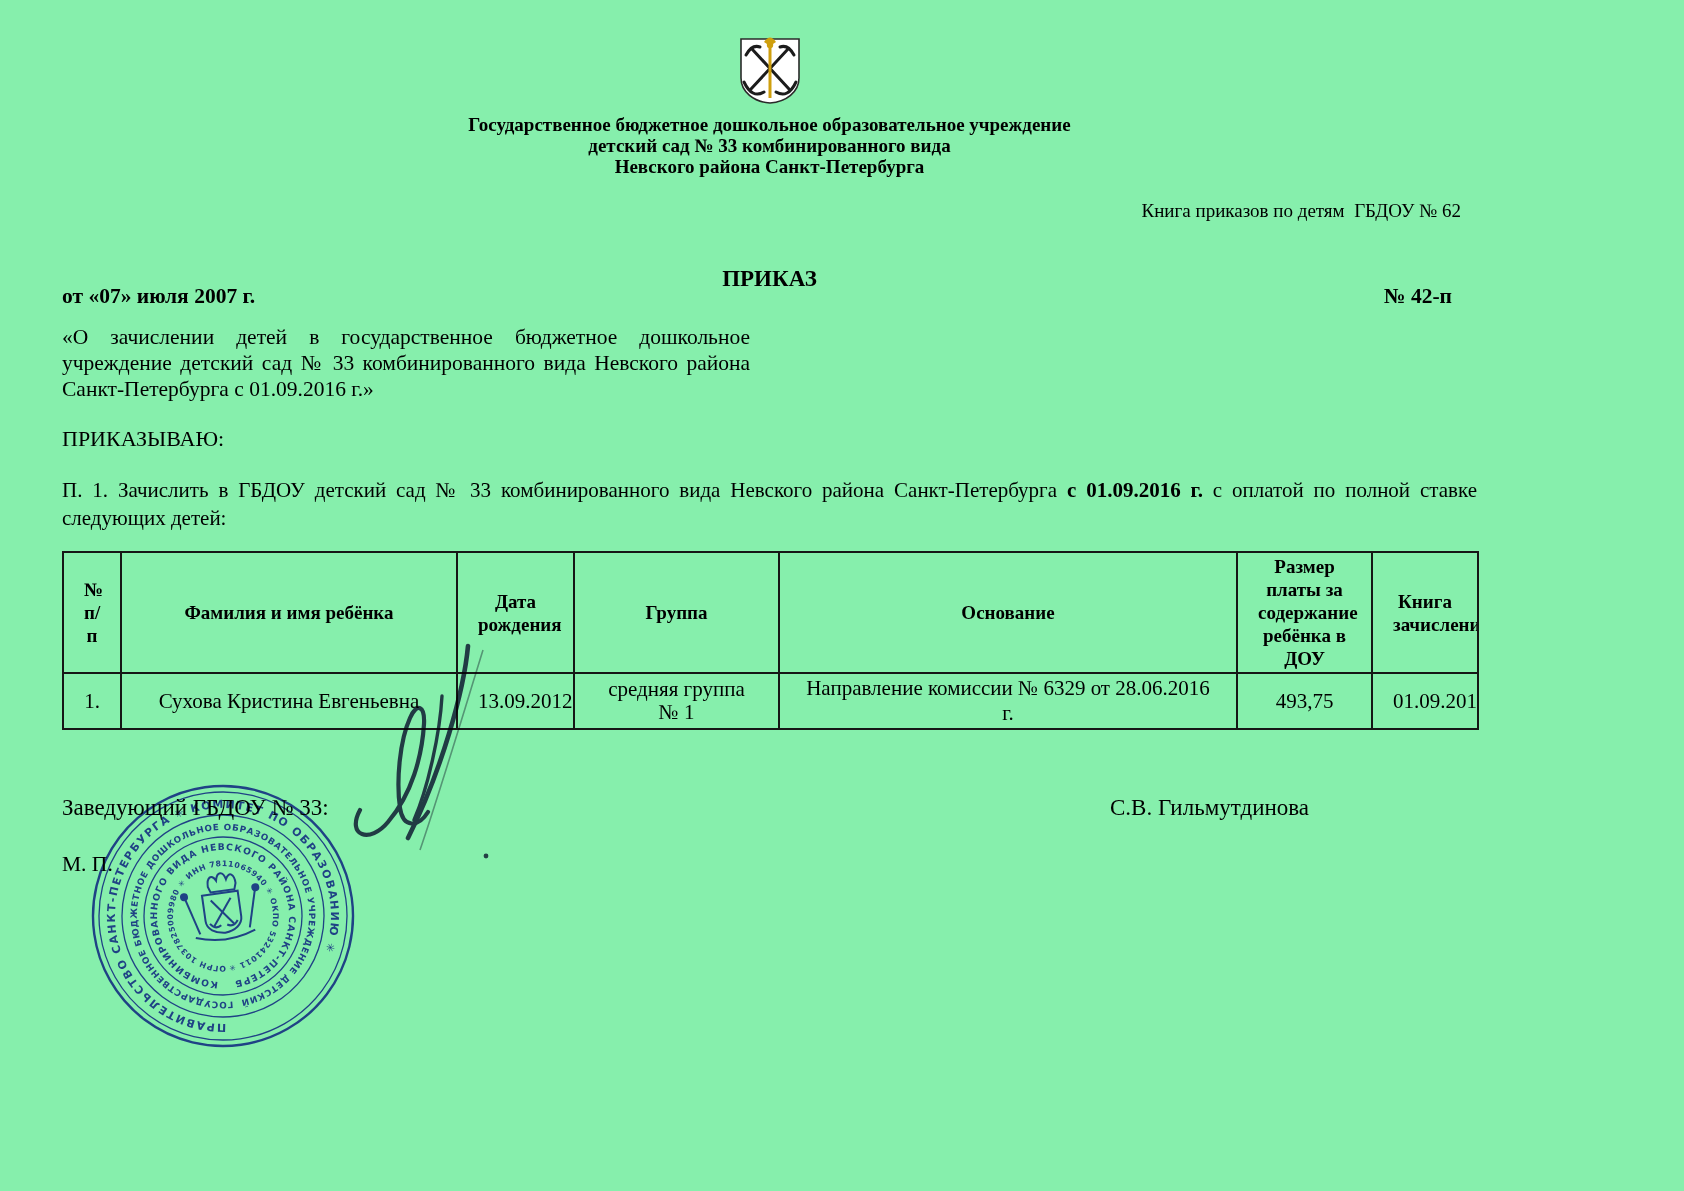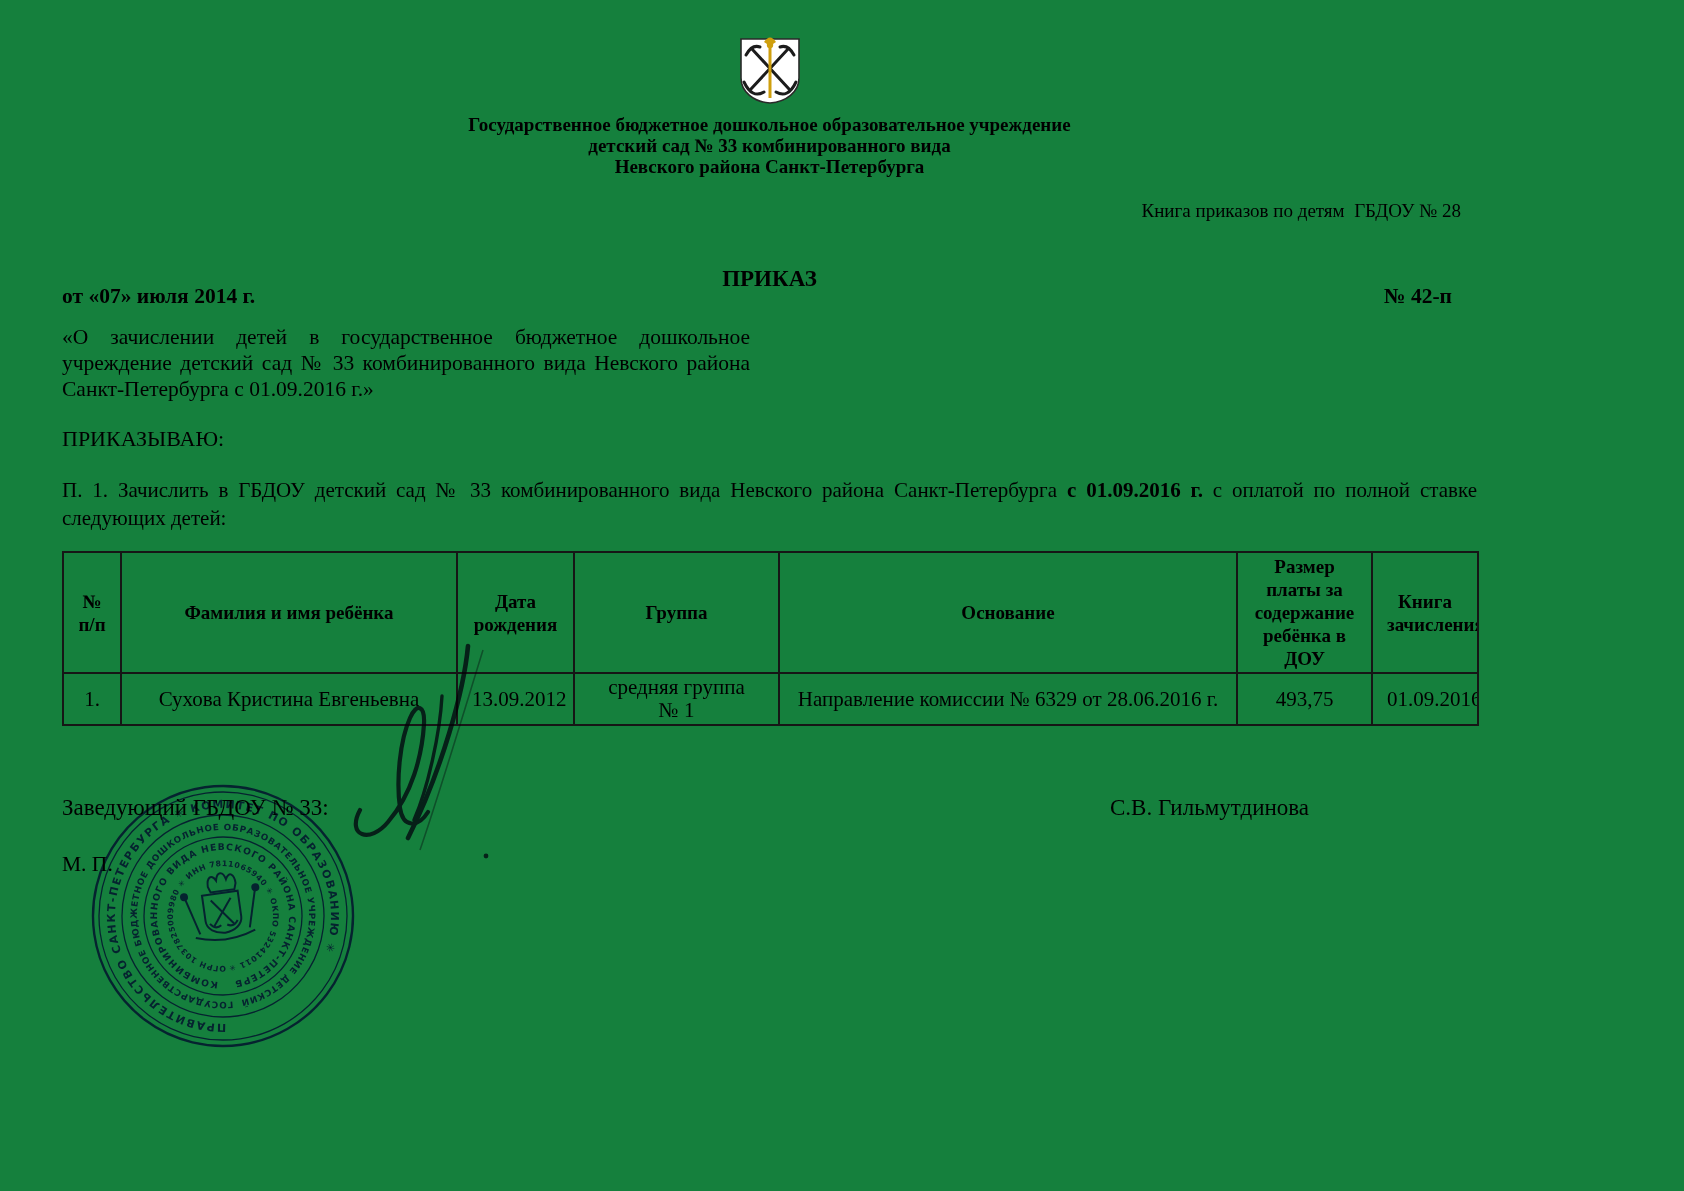--- a/index.html
+++ b/index.html
@@ -1,19 +1,19 @@
 <!DOCTYPE html>
 <html lang="ru"><head>
 <meta charset="utf-8">
 <style>
   html,body{margin:0;padding:0;background:#e8e8e8;}
   .page{
     position:relative;
     width:1684px;height:1191px;
-    background:#15803d;
+    background:#86efac;
     font-family:"Liberation Serif","DejaVu Serif",serif;
     color:#000;
     overflow:hidden;
   }
   .content{position:absolute;left:62px;top:0;width:1415px;height:1191px;}
 
   .emblem{position:absolute;top:36px;left:0;width:100%;text-align:center;}
   .org{position:absolute;top:114px;left:0;width:100%;text-align:center;
        font-weight:bold;font-size:19px;line-height:21px;}
   .book-line{position:absolute;top:200px;left:0;width:100%;text-align:right;
@@ -26,21 +26,21 @@
   .subject{position:absolute;top:324px;left:0;width:688px;font-weight:normal;
        font-size:21.5px;line-height:26px;text-align:justify;}
   .command{position:absolute;top:426px;left:0;font-size:22px;}
   .p1{position:absolute;top:476px;left:0;width:1415px;font-size:21px;
        line-height:28px;text-align:justify;}
   .p1 .bold{font-weight:bold;}
 
   table.enroll{position:absolute;top:551px;left:0;width:1415px;
        border-collapse:collapse;table-layout:fixed;font-size:21px;}
   table.enroll th,table.enroll td{border:2px solid #161616;vertical-align:middle;
-       padding:2px 14px;box-sizing:border-box;overflow:hidden;}
+       padding:2px 20px;box-sizing:border-box;overflow:hidden;}
   table.enroll th{font-weight:bold;font-size:19px;text-align:center;line-height:23px;}
   tr.hdr{height:108px;}
   tr.data{height:48px;}
   td.c-num,td.c-birth,td.c-group,td.c-fee,td.c-date{text-align:center;}
   td.c-name{text-align:center;padding-left:10px;}
   td.c-basis{text-align:center;padding:0 2px;}
   td.c-group{white-space:pre-line;line-height:23px;}
 
   .sign-row{position:absolute;top:795px;left:0;width:100%;font-size:23px;}
   .sign-name{position:absolute;left:1048px;top:0;}
@@ -79,26 +79,26 @@
         </g>
       </svg>
     </div>
 
     <div class="org">
       <div>Государственное бюджетное дошкольное образовательное учреждение</div>
       <div>детский сад № 33 комбинированного вида</div>
       <div>Невского района Санкт-Петербурга</div>
     </div>
 
-    <div class="book-line">Книга приказов по детям  ГБДОУ № 28</div>
+    <div class="book-line">Книга приказов по детям  ГБДОУ № 62</div>
 
     <div class="order-title">ПРИКАЗ</div>
 
     <div class="date-row">
-      <span>от «07» июля 2014 г.</span>
+      <span>от «07» июля 2007 г.</span>
       <span>№ 42-п</span>
     </div>
 
     <div class="subject">«О зачислении детей в государственное бюджетное дошкольное учреждение детский сад № 33 комбинированного вида Невского района Санкт-Петербурга с 01.09.2016 г.»</div>
 
     <div class="command">ПРИКАЗЫВАЮ:</div>
 
     <div class="p1"><span>П. 1. Зачислить в ГБДОУ детский сад № 33 комбинированного вида Невского района Санкт-Петербурга </span><span class="bold">с 01.09.2016 г.</span><span> с оплатой по полной ставке следующих детей:</span></div>
 
     <table class="enroll">

